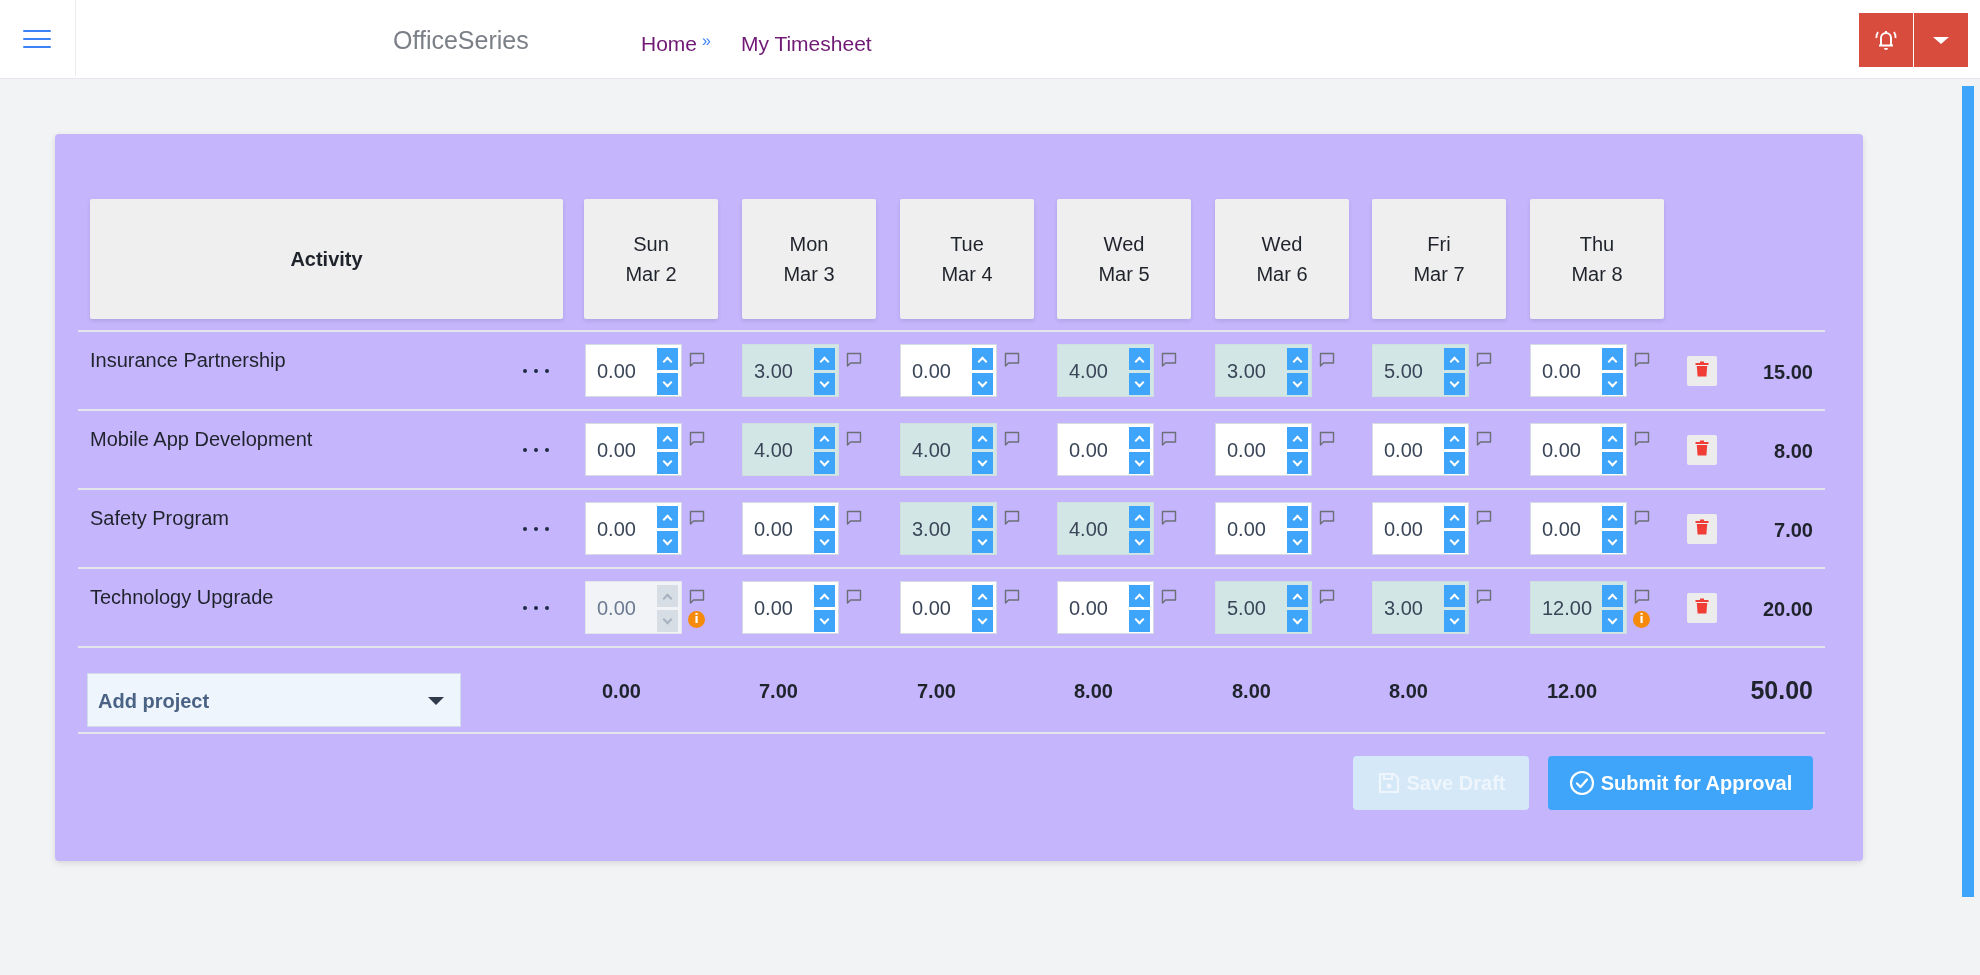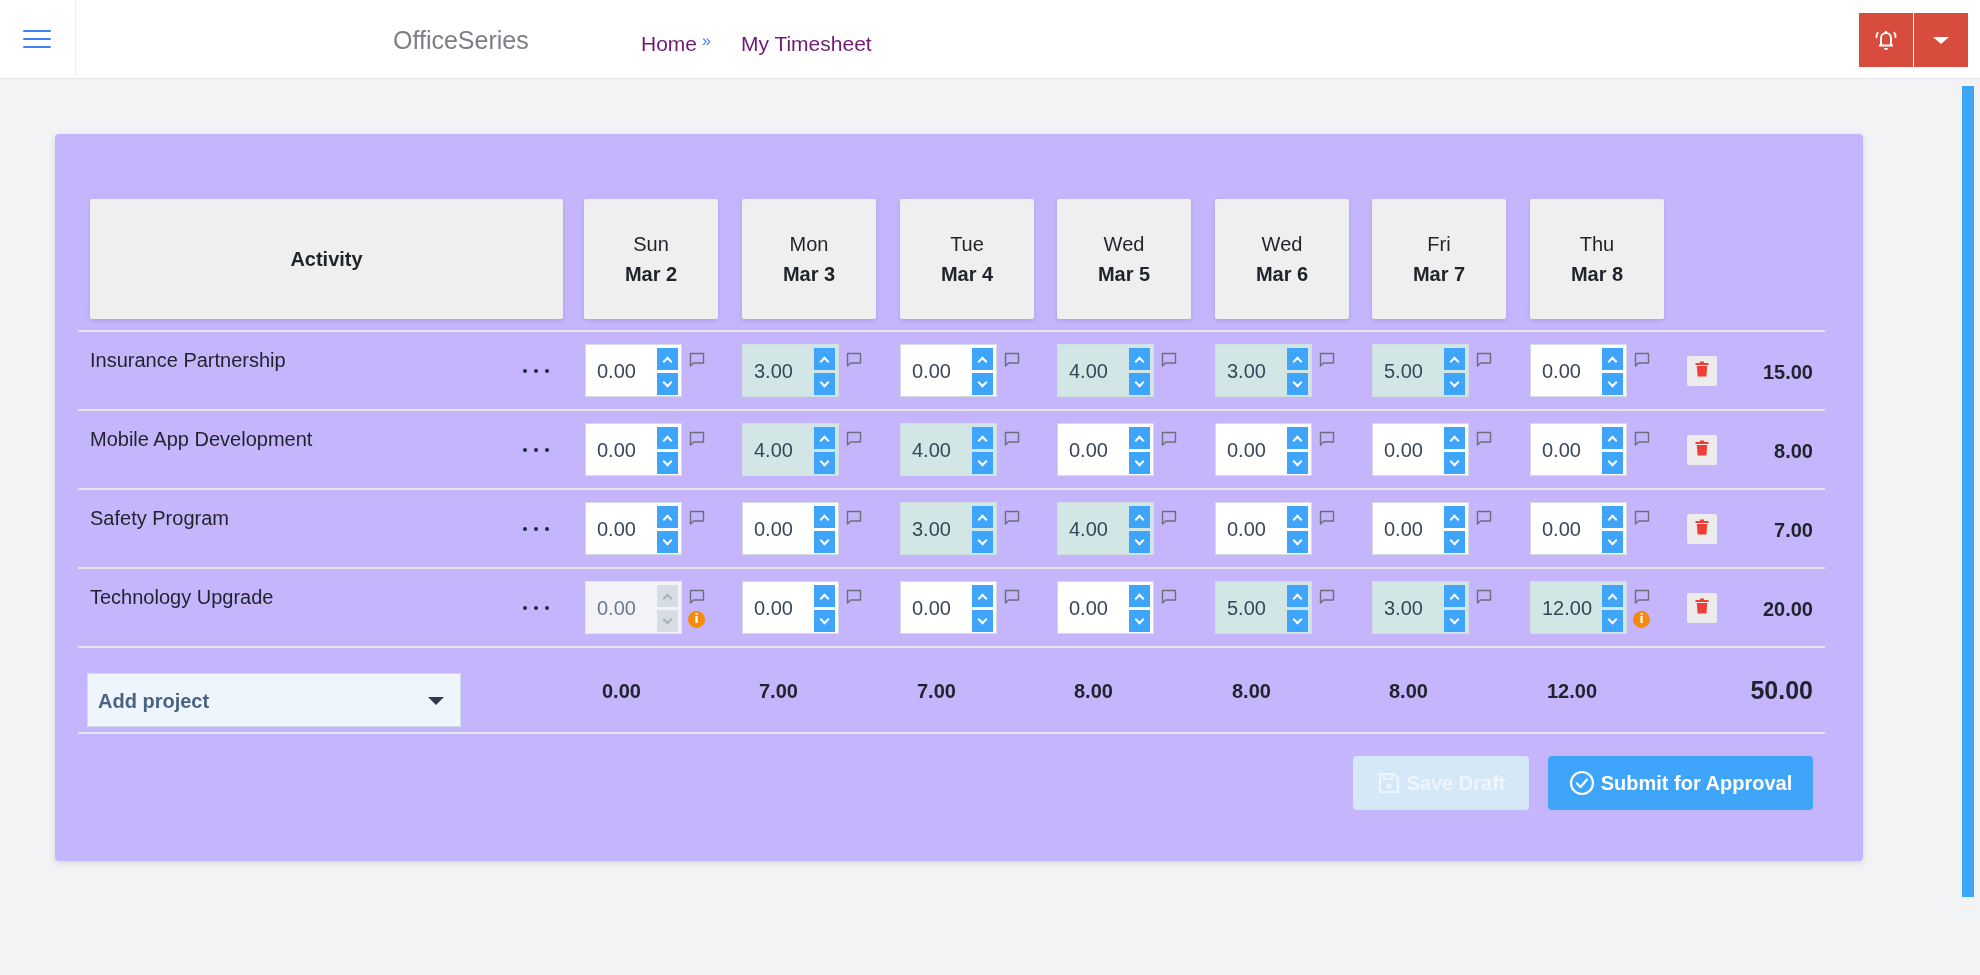--- a/index.html
+++ b/index.html
@@ -63,21 +63,21 @@
       background: #c4b5fd; border-radius: 4px;
       box-shadow: 0 2px 6px rgba(0,0,0,0.12);
     }
     .hcell {
       position: absolute; top: 65px; height: 120px; background: #efefef;
       box-shadow: 0 2px 4px rgba(0,0,0,0.10); border-radius: 2px;
       display: flex; flex-direction: column; align-items: center; justify-content: center;
       font-size: 20px; color: #1f232b; line-height: 30px;
     }
     .hcell .day { font-weight: normal; }
-    .hcell .date { font-weight: bold; }
+    .hcell .date { font-weight: normal; }
     .hcell .single { font-weight: bold; }
 
     .hline {
       position: absolute; left: 23px; width: 1747px; height: 2px; background: #e3e5ea;
     }
 
     .row-label {
       position: absolute; left: 35px; font-size: 20px; color: #1f232b; line-height: 26px;
     }
     .dots {

